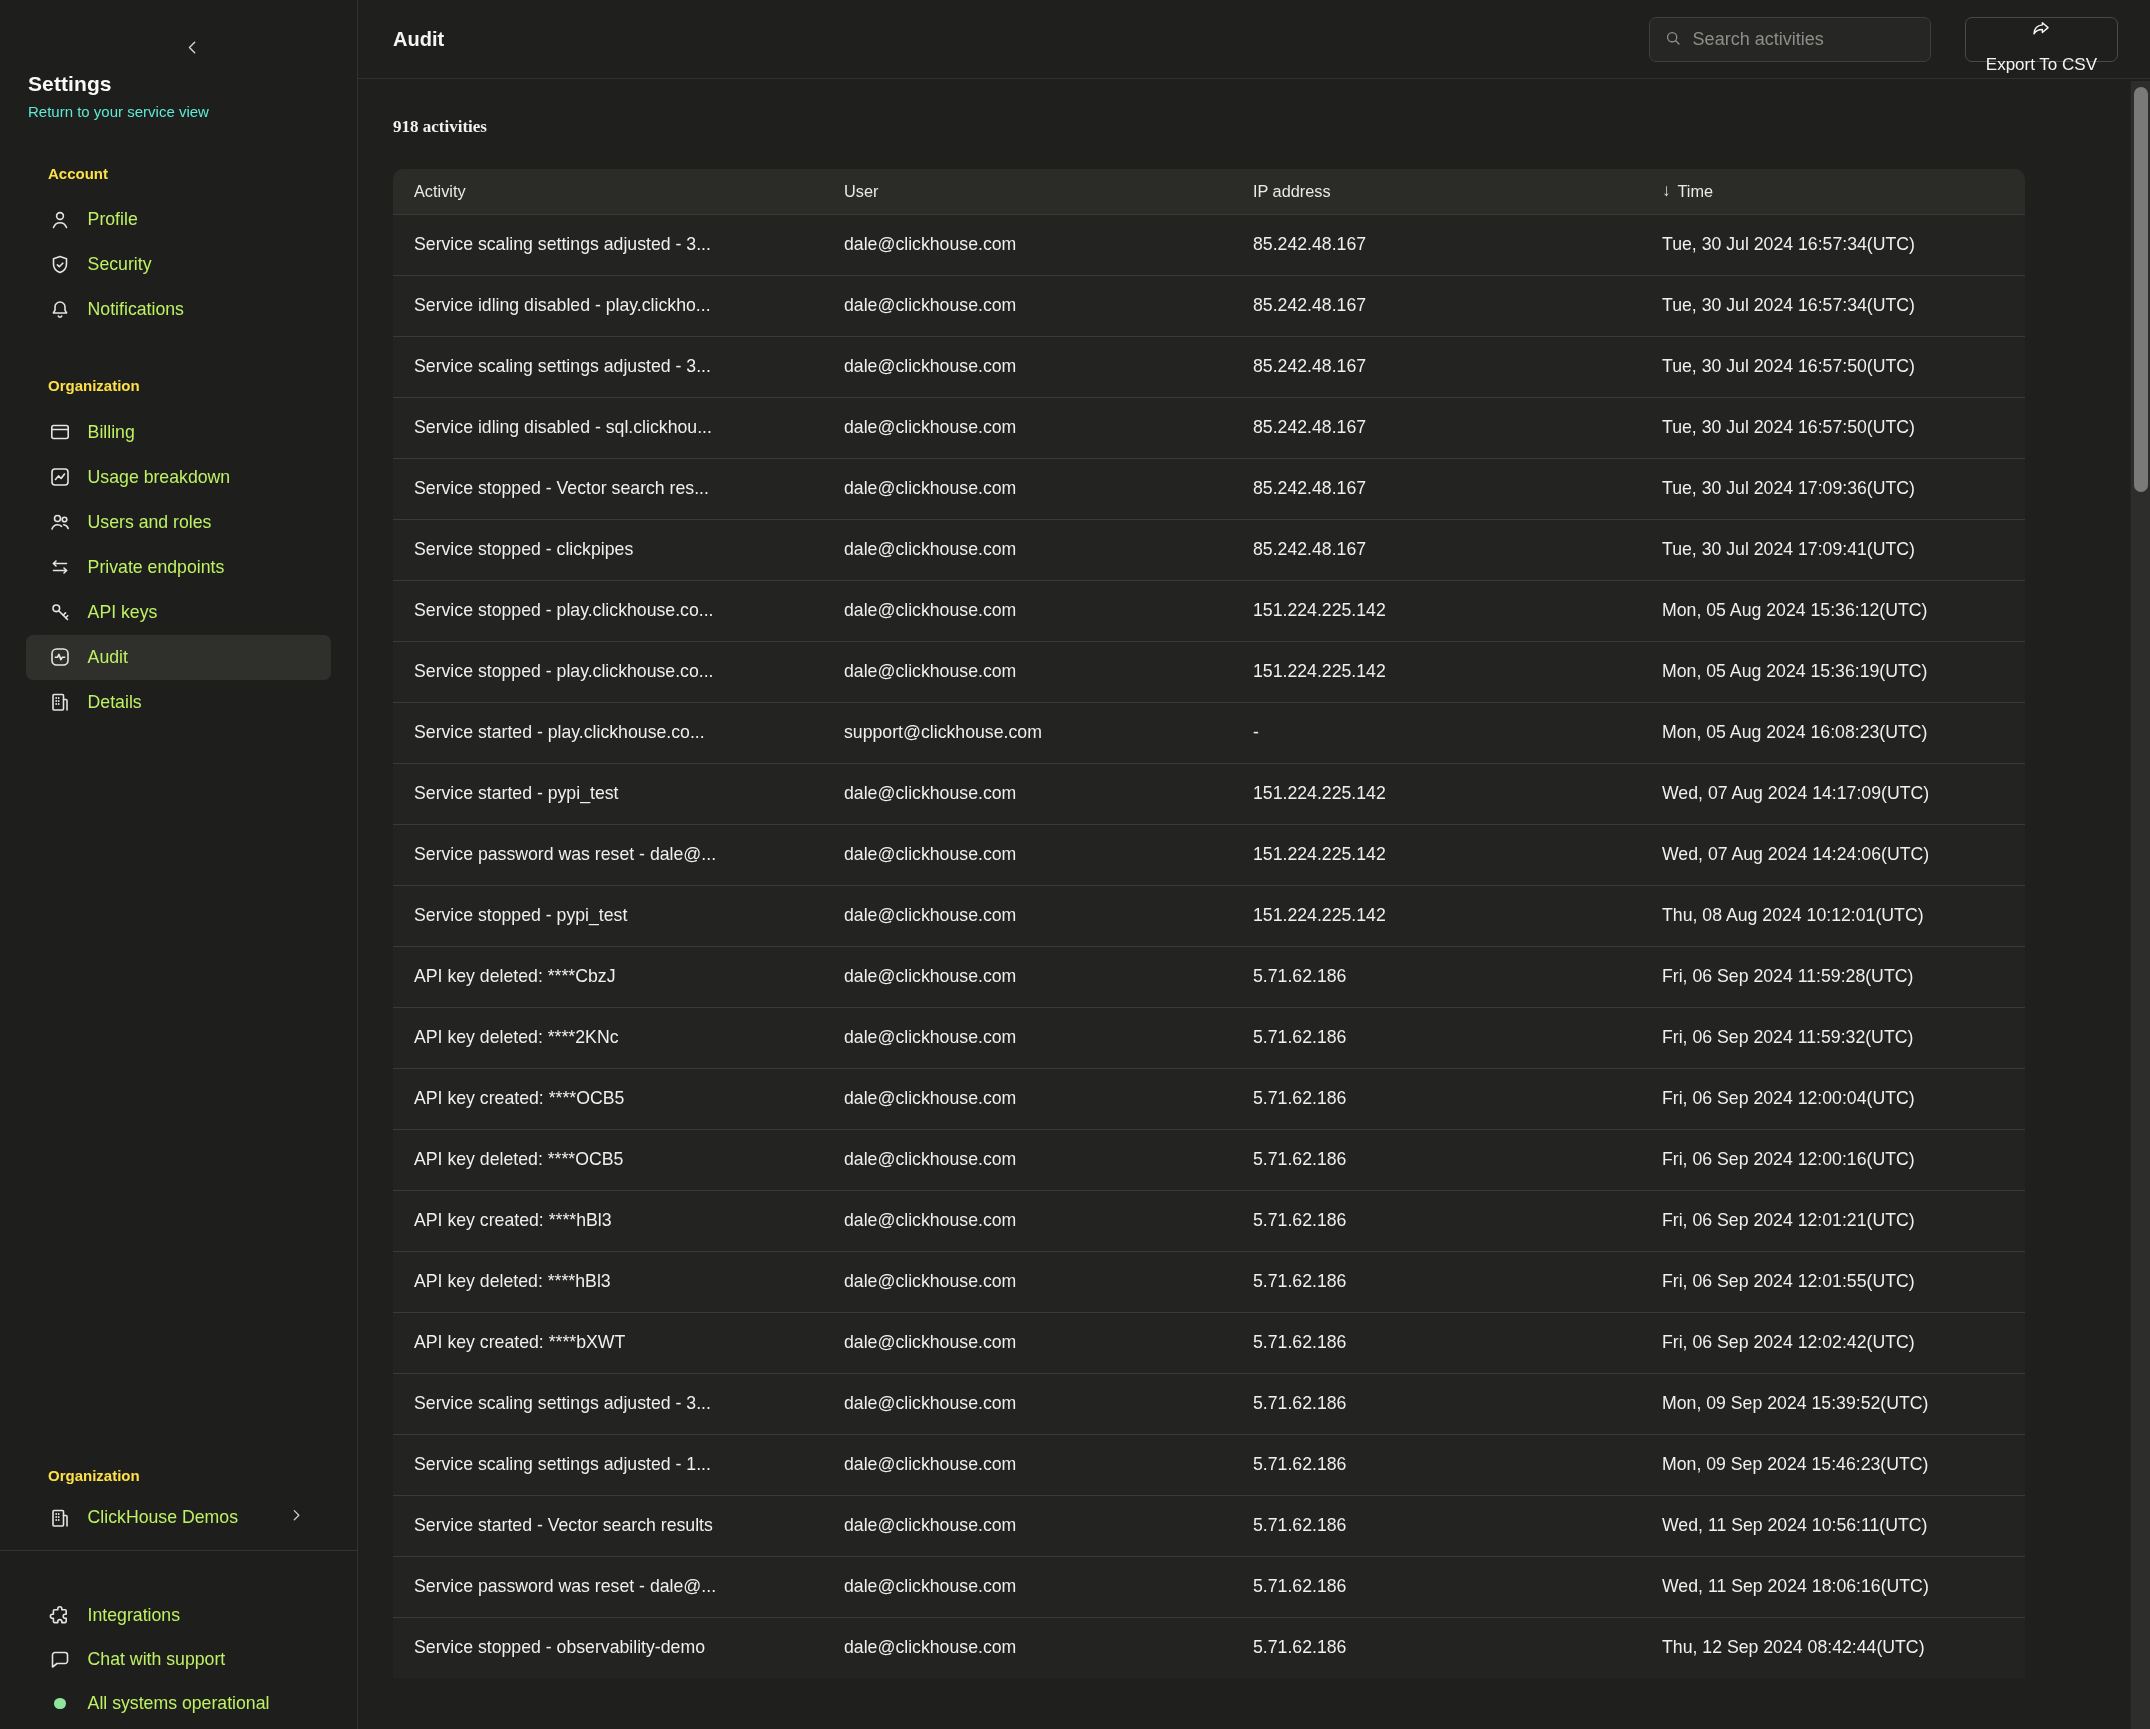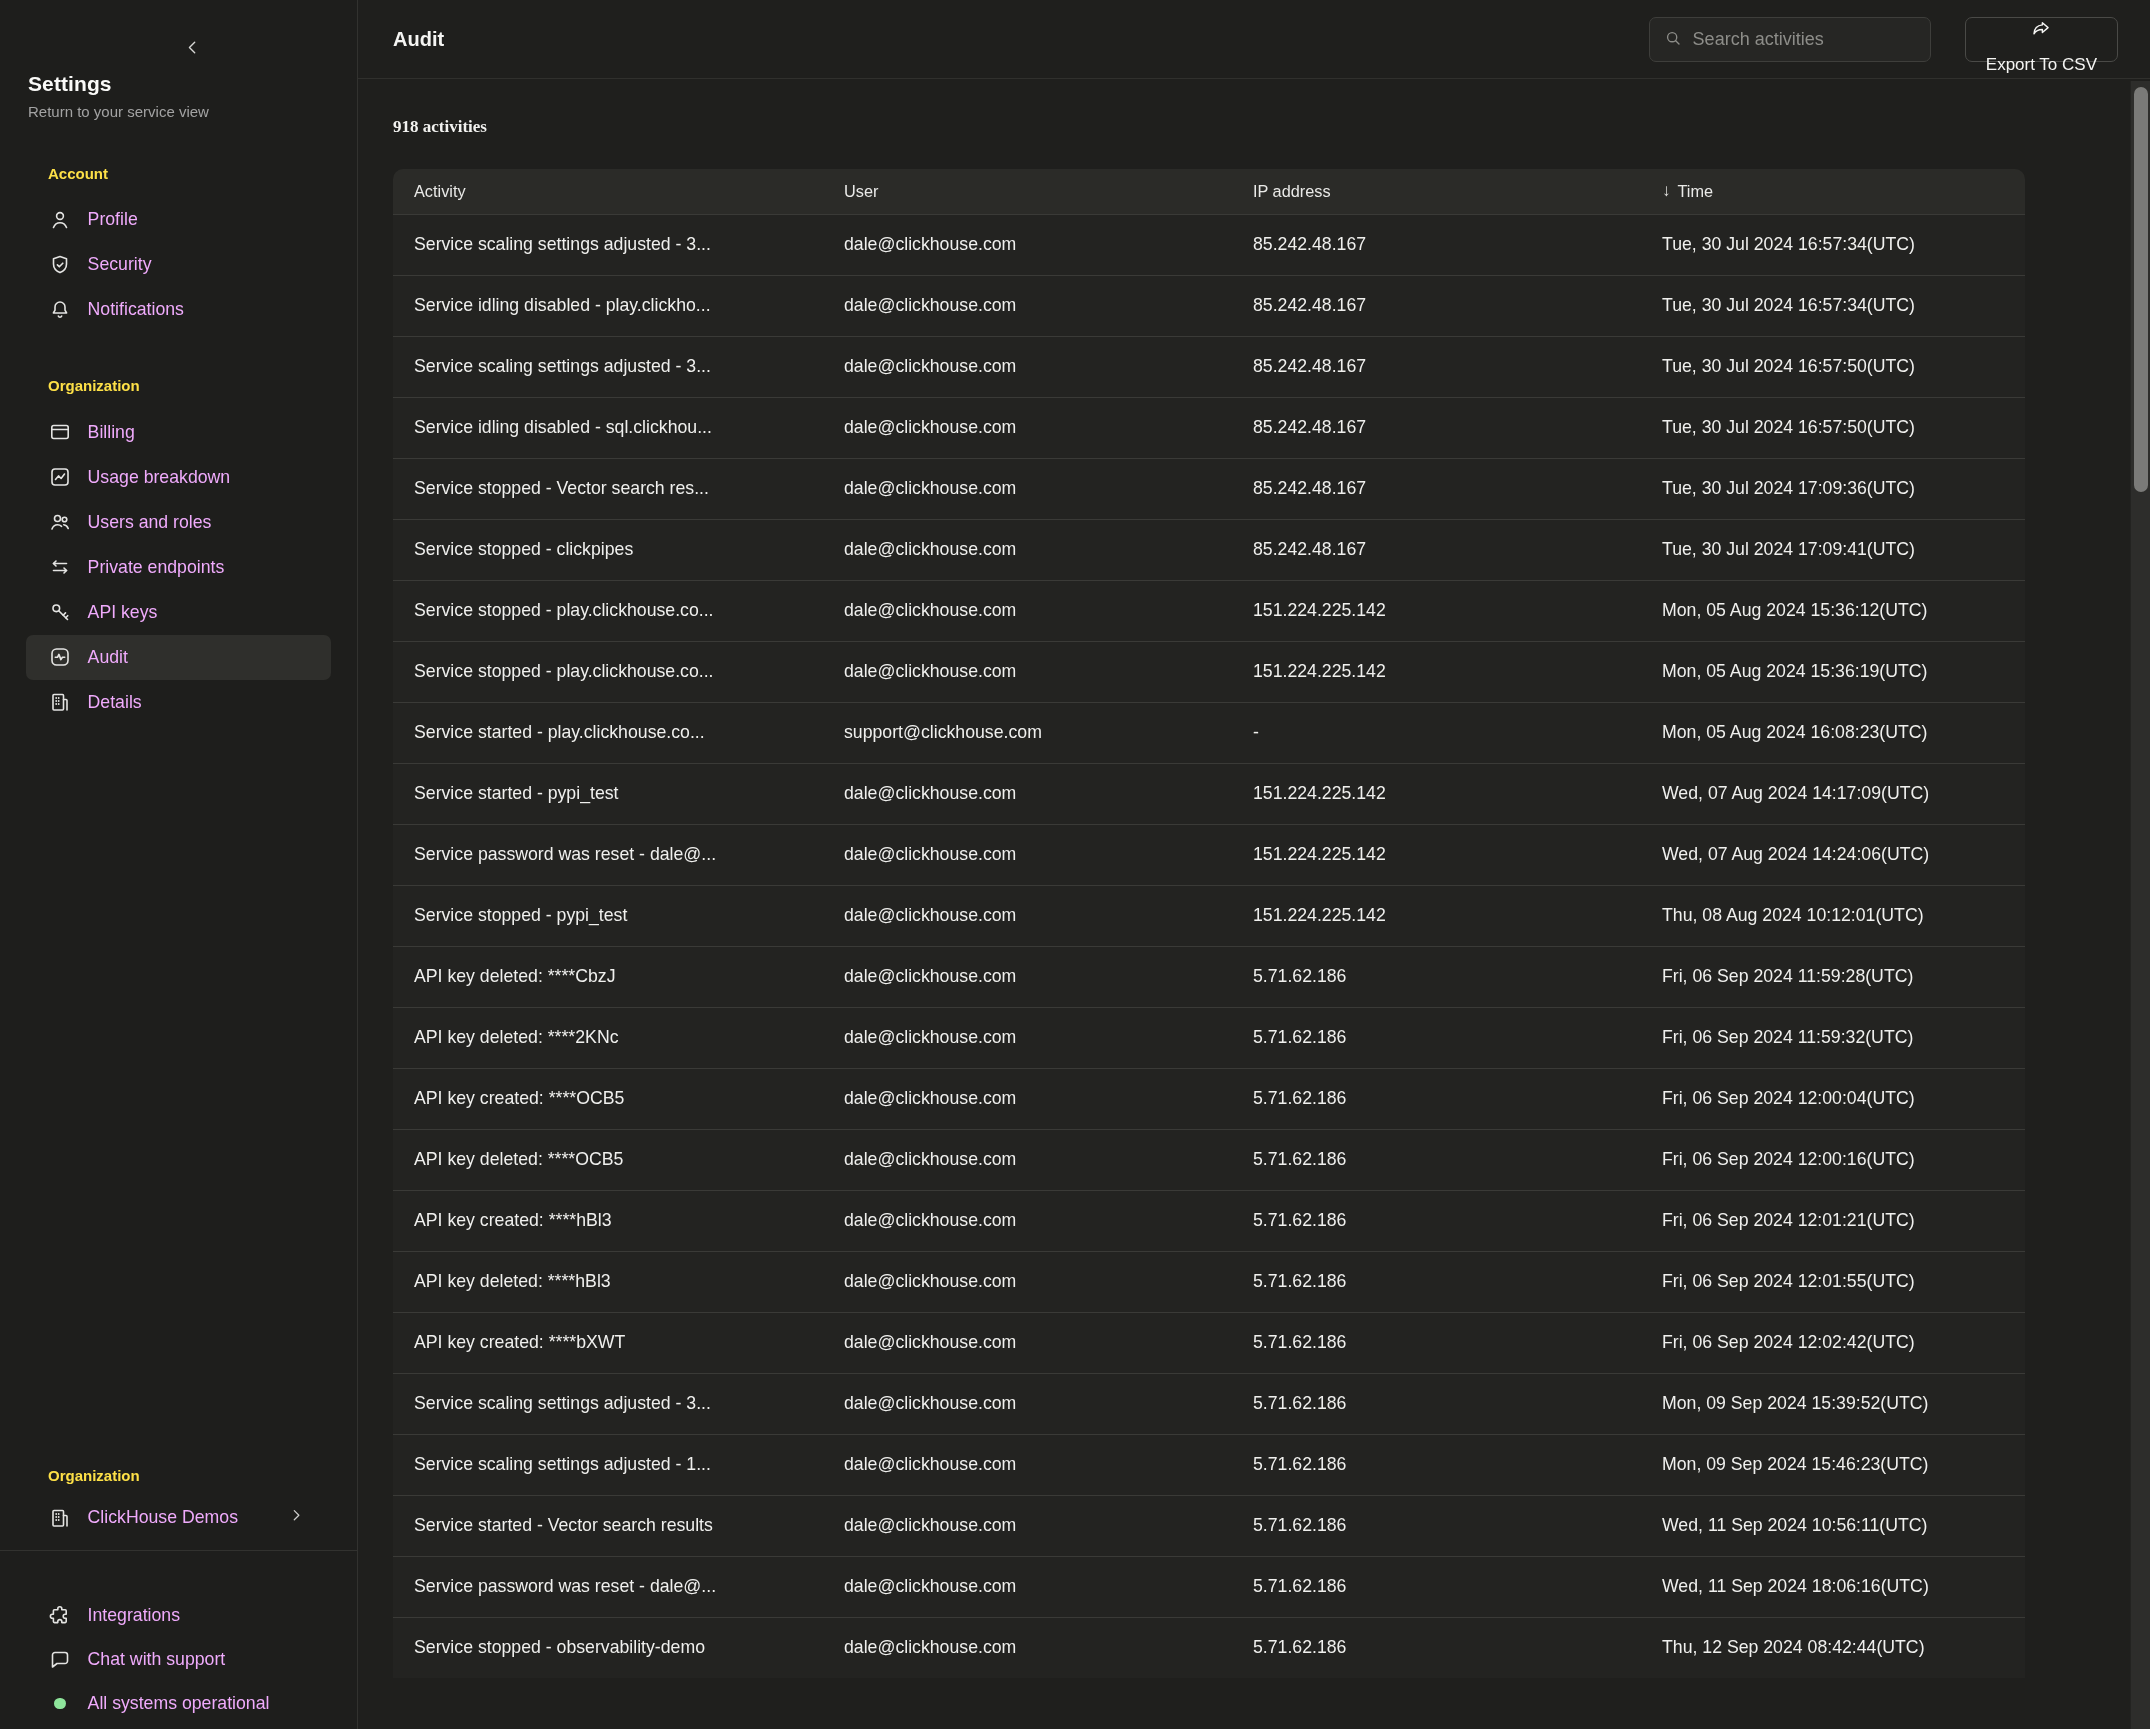--- a/index.html
+++ b/index.html
@@ -6,27 +6,27 @@
   html,body { width:2151px; height:1730px; overflow:hidden; background:#161614; }
   body { font-family:"Liberation Sans", sans-serif; color:#f2f2f0; }
 
   .app { display:flex; width:2151px; height:1730px; background:#1f1f1d; }
 
   
   .sidebar { position:relative; width:358px; flex:none; background:#1e1e1c; border-right:1.4px solid #32322f; }
   .sb-header { display:flex; gap:11.3px; padding:27px 0 0 28px;flex-direction:column; }
   .back-btn { background:none; border:none; color:#d6d6d4; cursor:pointer; margin-top:10px; height:24px; }
   .sb-title { font-size:21px; font-weight:700; color:#fafaf8; letter-spacing:0.1px; }
-  .sb-subtitle { font-size:15px; color:#a3a3a3; margin-top:6.4px; }
+  .sb-subtitle { font-size:15px; color:#5eead4; margin-top:6.4px; }
 
   .sb-section-label { font-size:15px; font-weight:600; color:#fde047; margin:45px 0 15.6px 48px; }
   .sb-section-label.first { margin-top:45px; }
 
   .sb-item { display:flex; align-items:center; gap:15.6px; height:45px; margin:0 26px; padding-left:22px;
-             border-radius:7px; font-size:17.7px; color:#f0abfc; cursor:pointer; }
+             border-radius:7px; font-size:17.7px; color:#bef264; cursor:pointer; }
   .sb-item.selected { background:#2f2f2c; }
   .sb-icon { width:24px; height:24px; flex:none; color:#e4e4e2; display:flex; align-items:center; justify-content:center; }
 
   .sb-org { position:absolute; left:0; right:0; bottom:190px; }
   .sb-org .sb-section-label { margin-top:0; margin-bottom:11.3px; }
   .sb-org .chev-right { margin-left:auto; margin-right:25.5px; color:#cfcfcd; }
 
   .sb-divider { position:absolute; left:0; right:0; bottom:179px; height:1.4px; background:#32322f; }
 
   .sb-footer { position:absolute; left:0; right:0; bottom:4.3px; }

